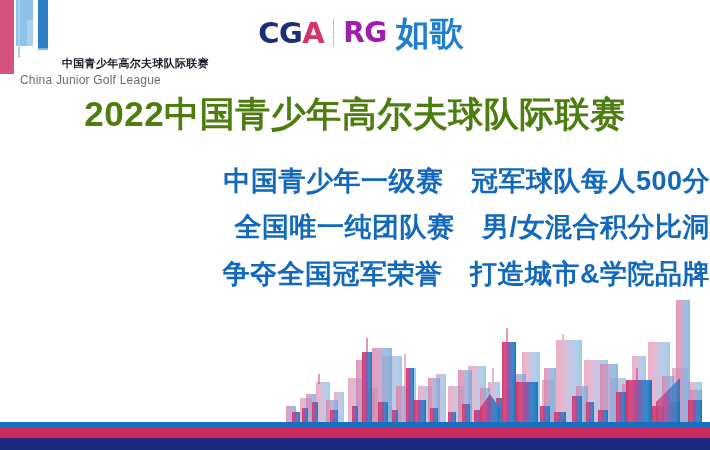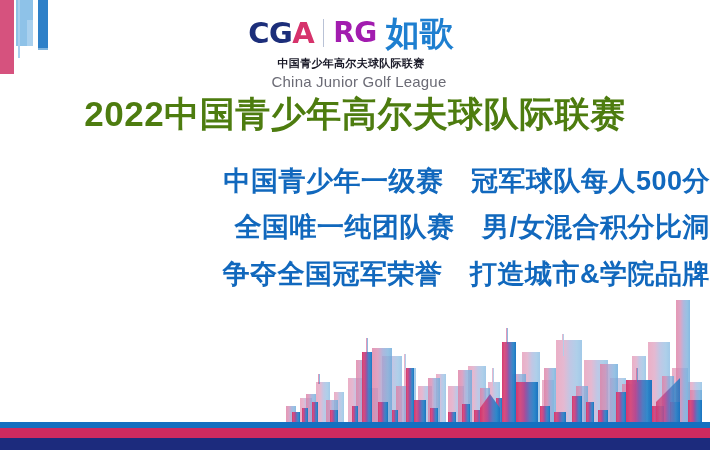--- a/index.html
+++ b/index.html
@@ -33,21 +33,22 @@
   .bar-lblue-c   { left: 27px; width: 6px;  height: 20px;  background: #8ec2e8; }
   .bar-hair      { left: 18px; width: 2px;  height: 58px;  background: #a9d0ee; }
   .bar-blue      { left: 38px; width: 10px; height: 48px;  background: #2e80c8; }
   .bar-blue-tail { left: 38px; width: 10px; height: 2px;   top: 48px; background: #7fb4de; }
 
   
   .logo-block {
     position: absolute;
     left: 0; right: 8px;
     top: 16px;
-    text-align: center;
+    text-align: left;
+    padding-left: 20px;
   }
   .logo-row {
     display: flex;
     align-items: center;
     justify-content: center;
     gap: 9px;
     line-height: 1;
   }
   .logo-cga {
     font-size: 29px;
@@ -74,27 +75,27 @@
     font-weight: bold;
     color: #1e7fd0;
     letter-spacing: 0px;
   }
   .logo-sub-cn {
     margin-top: 6px;
     font-size: 11px;
     font-weight: bold;
     color: #1a1a28;
     letter-spacing: 0.3px;
+    margin-left: 42px;
   }
   .logo-sub-en {
     margin-top: 2px;
-    font-size: 15px;
+    font-size: 12px;
     color: #6b6b75;
     letter-spacing: 0.2px;
-    margin-left: 16px;
   }
 
   
   .main-title {
     position: absolute;
     left: 0; right: 0;
     top: 95px;
     text-align: center;
     font-size: 35px;
     font-weight: bold;

